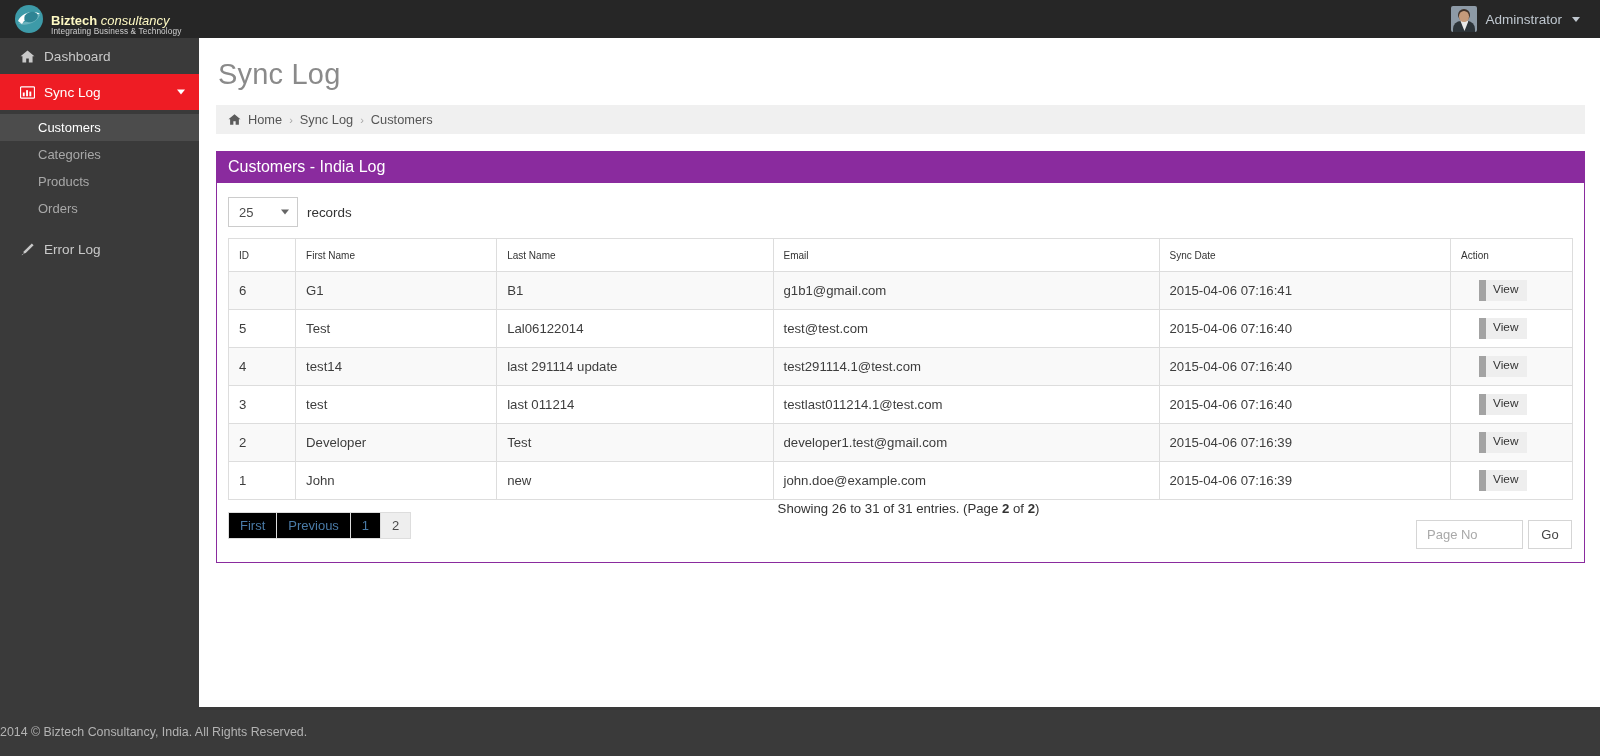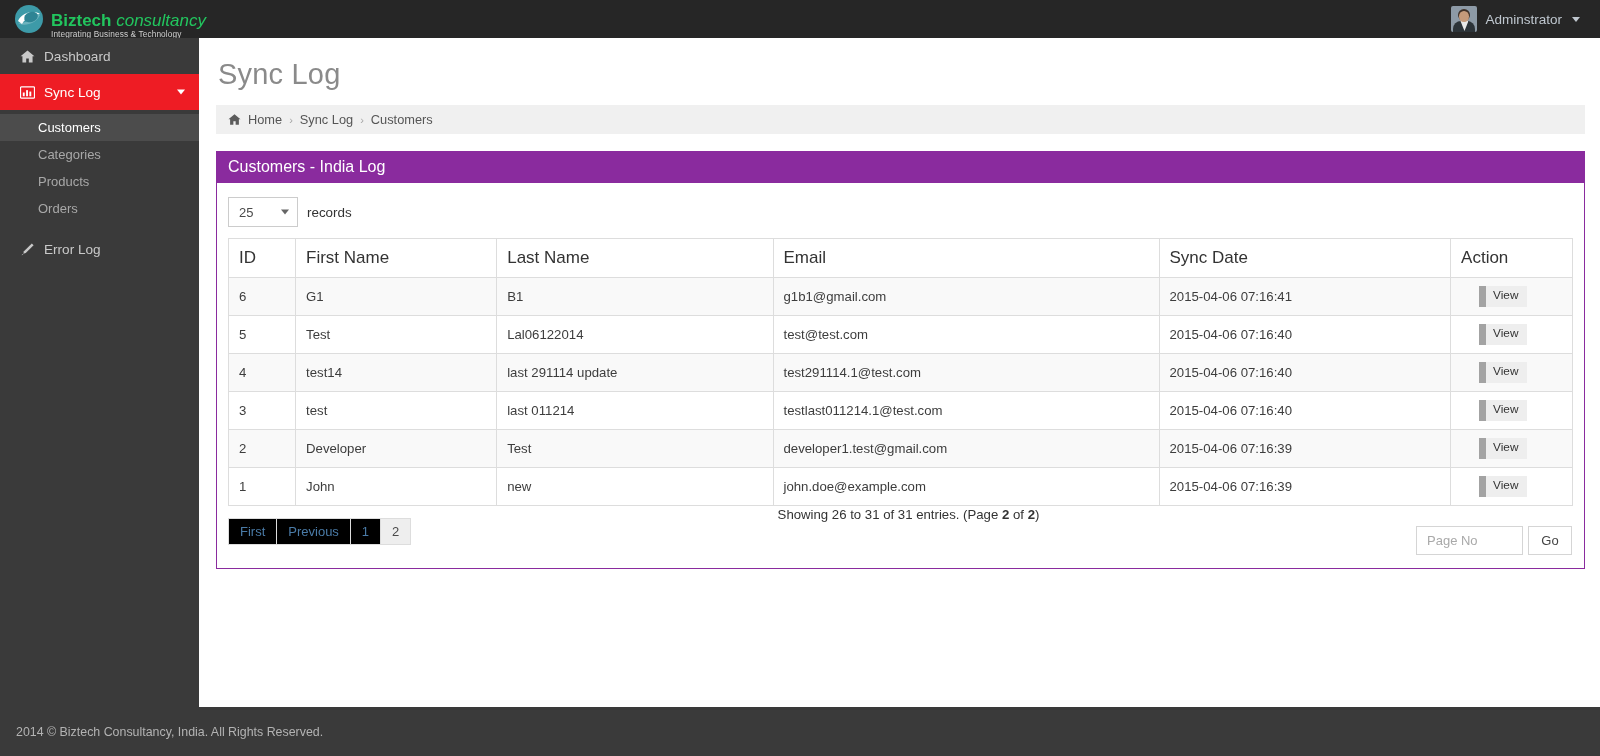--- a/index.html
+++ b/index.html
@@ -15,21 +15,21 @@
   .topbar {
     position: absolute; top: 0; left: 0; width: 1600px; height: 38px;
     background: #262626; display: flex; align-items: center;
   }
   .brand {
     width: 199px; height: 38px; display: flex; align-items: center;
     padding-left: 14px; gap: 7px;
   }
   .brand-logo { width: 30px; height: 30px; flex: 0 0 30px; }
   .brand-text { display: flex; flex-direction: column; line-height: 1.05; }
-  .brand-name { font-size: 17px; color: #22c55e; white-space: nowrap; margin-top: 12px; }
+  .brand-name { font-size: 13px; color: #fef9c3; white-space: nowrap; margin-top: 12px; }
   .brand-name b { font-weight: 700; }
   .brand-name i { font-style: italic; font-weight: 400; }
   .brand-tag { font-size: 8.3px; color: #cfcfcf; white-space: nowrap; letter-spacing: .1px; }
 
   .topbar-right {
     position: absolute; right: 14px; top: 0; height: 38px;
     display: flex; align-items: center;
   }
   .user-menu {
     display: flex; align-items: center; gap: 8px; height: 38px;
@@ -87,21 +87,21 @@
   .sub-item {
     display: flex; align-items: center; height: 27px; padding-left: 38px;
     color: #a8a8a8; font-size: 13px; cursor: pointer;
   }
   .sub-item.active { background: #4c4c4c; color: #ffffff; }
   .nav-sep { height: 3px; }
 
   
   .footer {
     position: absolute; left: 0; bottom: 0; width: 1600px; height: 49px;
-    background: #3a3a3a; display: flex; align-items: center; padding-left: 16px;
+    background: #3a3a3a; display: flex; align-items: center; 
   }
   .footer-text { color: #b3b3b3; font-size: 12.4px; }
 
   
   .main {
     position: absolute; left: 199px; top: 38px; width: 1401px; height: 669px;
     background: #ffffff; overflow: hidden;
   }
   .page-title {
     font-size: 29px; font-weight: 400; color: #8a8a8a;
@@ -138,21 +138,21 @@
   .select-box .sel-caret {
     position: absolute; right: 8px; top: 50%; transform: translateY(-50%);
     width: 0; height: 0; border-left: 4px solid transparent;
     border-right: 4px solid transparent; border-top: 5px solid #666;
   }
   .records-label { font-size: 13.4px; color: #333333; }
 
   table.data { width: 100%; border-collapse: collapse; table-layout: fixed; }
   table.data th {
     border: 1px solid #dddddd; text-align: left; font-weight: 400;
-    font-size: 17px; color: #333333; padding: 9px 0 9px 10px; height: 33px;
+    font-size: 10px; color: #333333; padding: 9px 0 9px 10px; height: 33px;
     background: #ffffff; vertical-align: middle;
   }
   table.data td {
     border: 1px solid #dddddd; font-size: 13.2px; color: #3d3d3d;
     padding: 8px 0 8px 10px; height: 32px; vertical-align: middle;
     overflow: hidden; white-space: nowrap; text-overflow: ellipsis;
   }
   table.data tbody tr:nth-child(odd) td { background: #f9f9f9; }
   table.data tbody tr:nth-child(even) td { background: #ffffff; }
   .col-id { width: 66px; }

